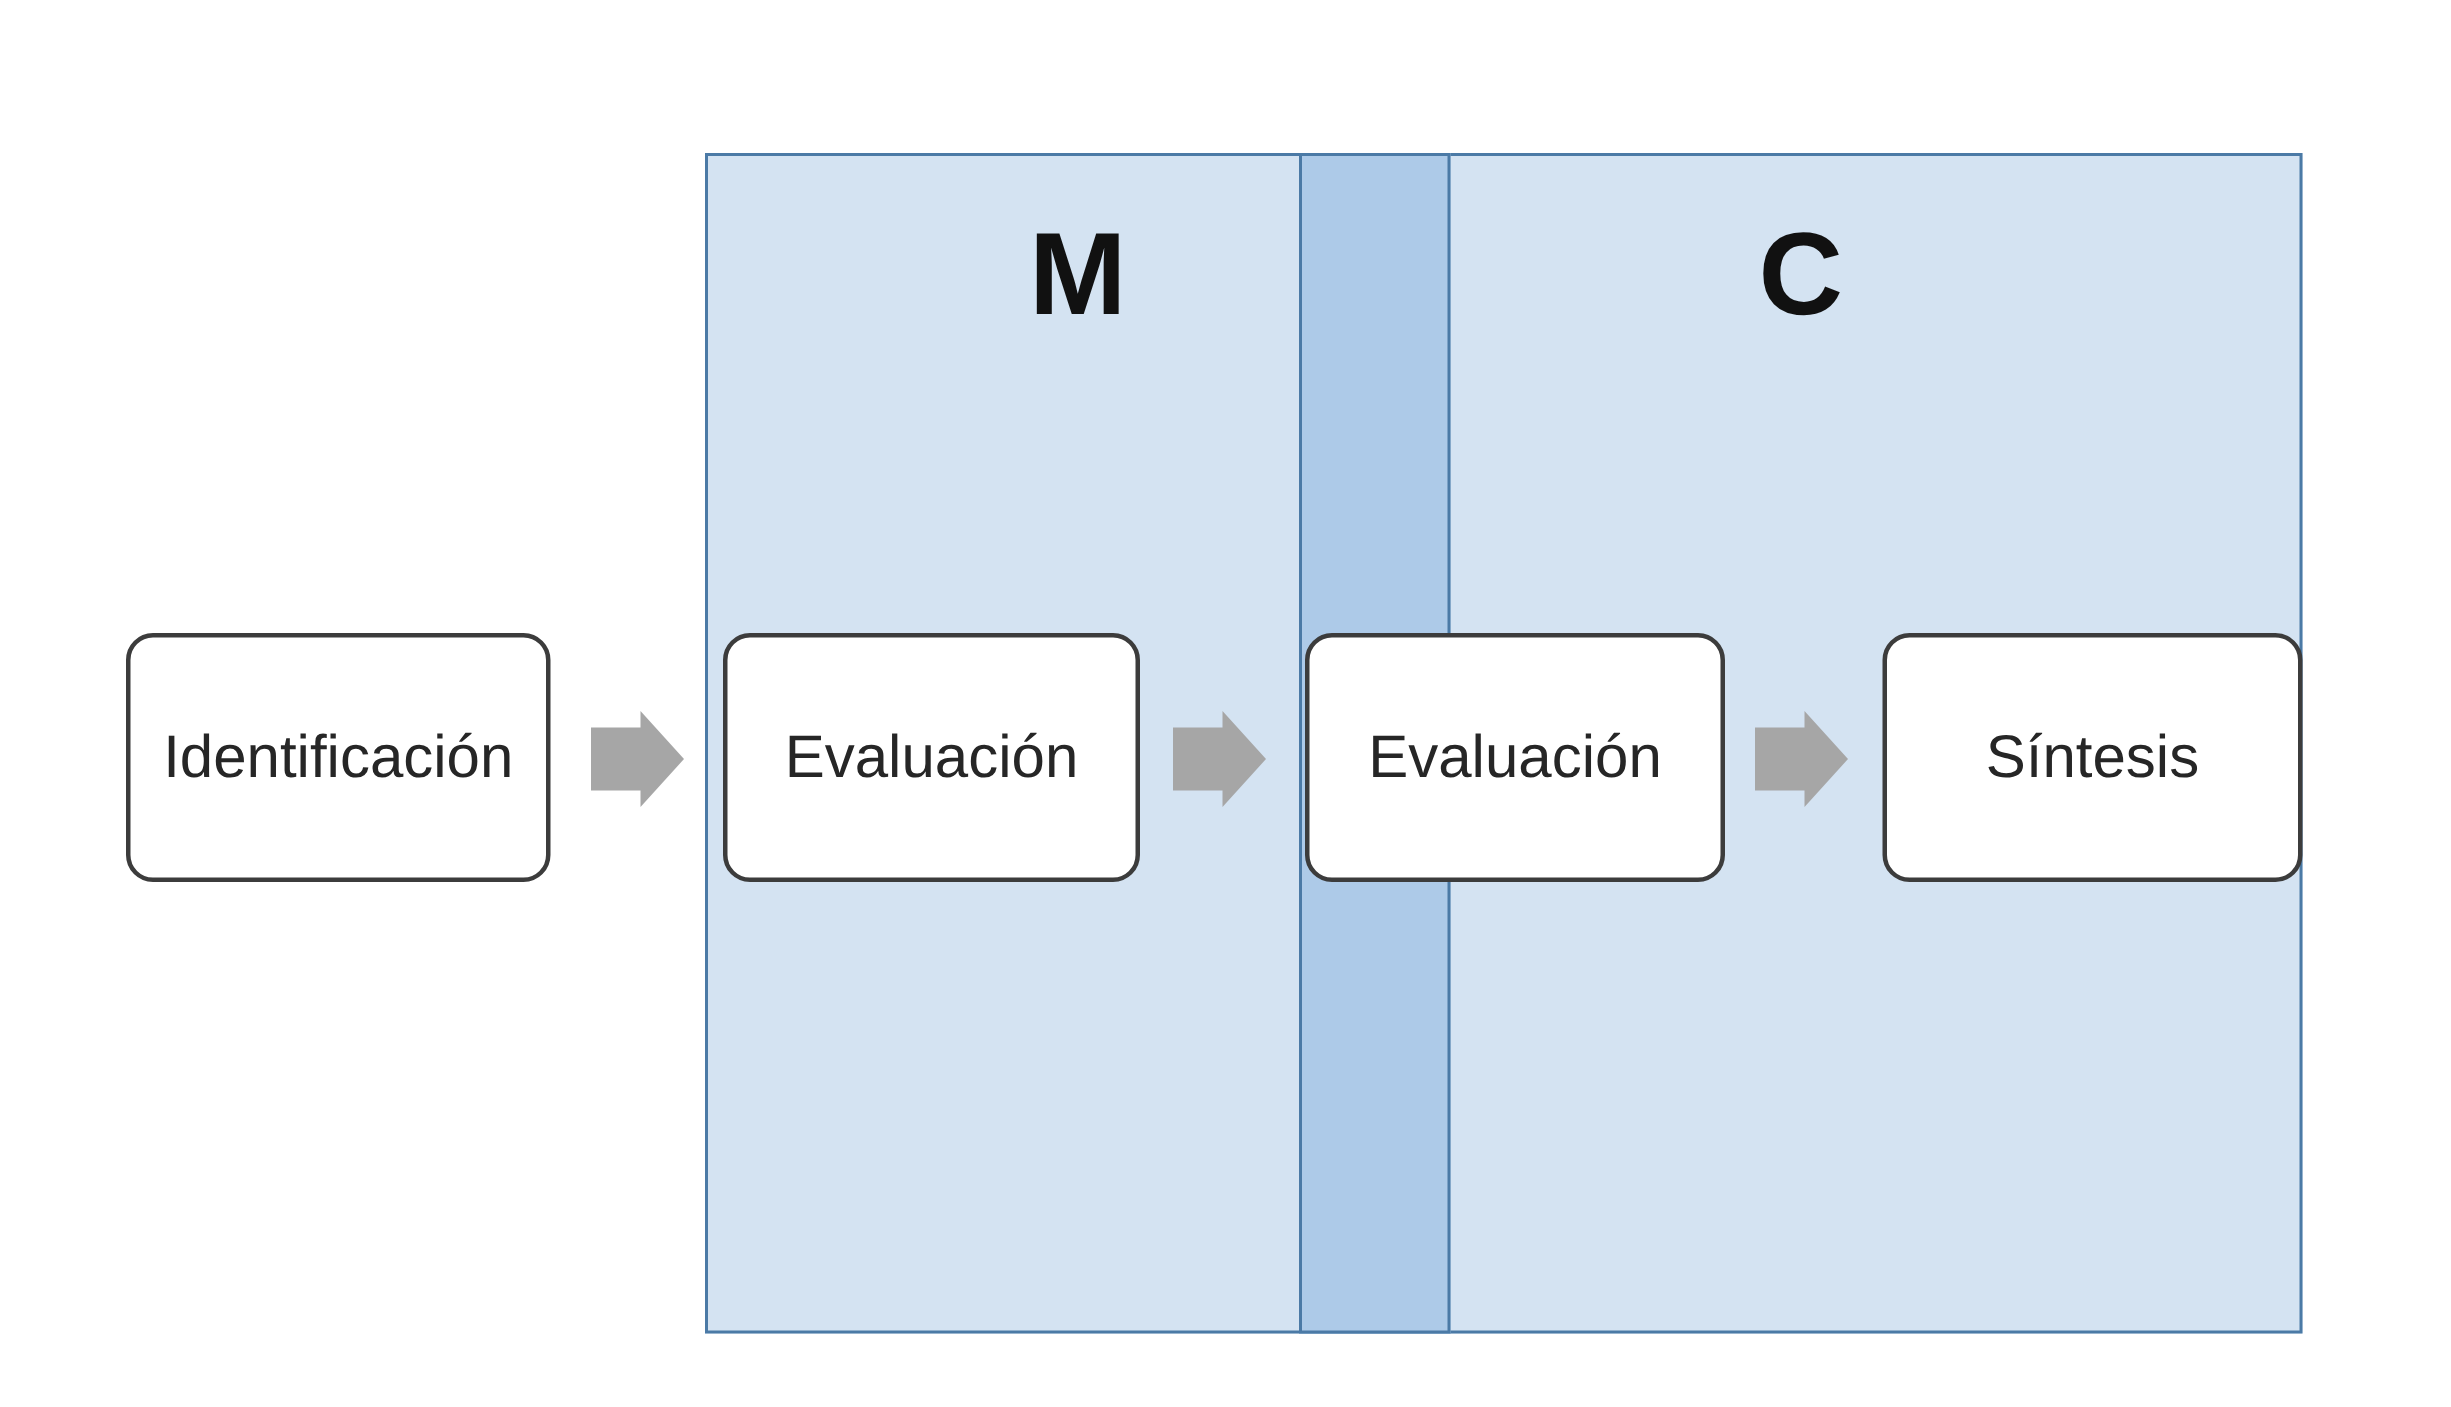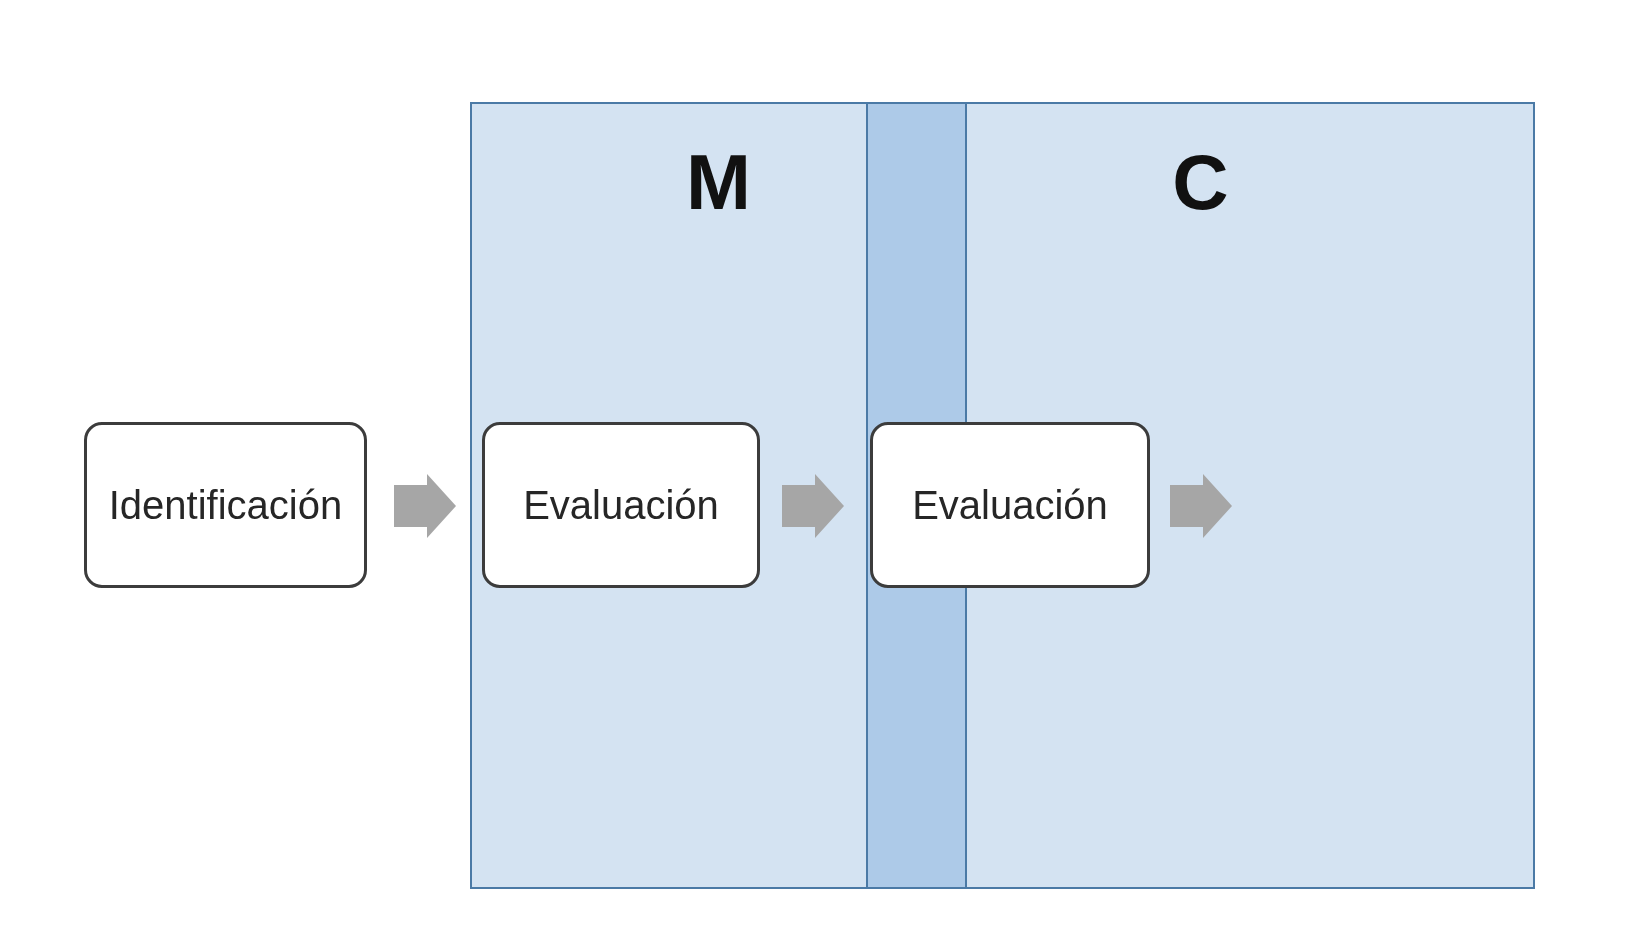--- a/index.html
+++ b/index.html
@@ -106,14 +106,17 @@
   </svg>
 
   <div class="step box-3">
     <span>Evaluación</span>
   </div>
 
   <svg class="arrow arrow-3" viewBox="0 0 62 64" xmlns="http://www.w3.org/2000/svg">
     <polygon points="0,11 33,11 33,0 62,32 33,64 33,53 0,53"></polygon>
   </svg>
 
+  <div class="step box-4">
+    <span>Síntesis</span>
+  </div>
 
 </div>
 
 </body></html>

